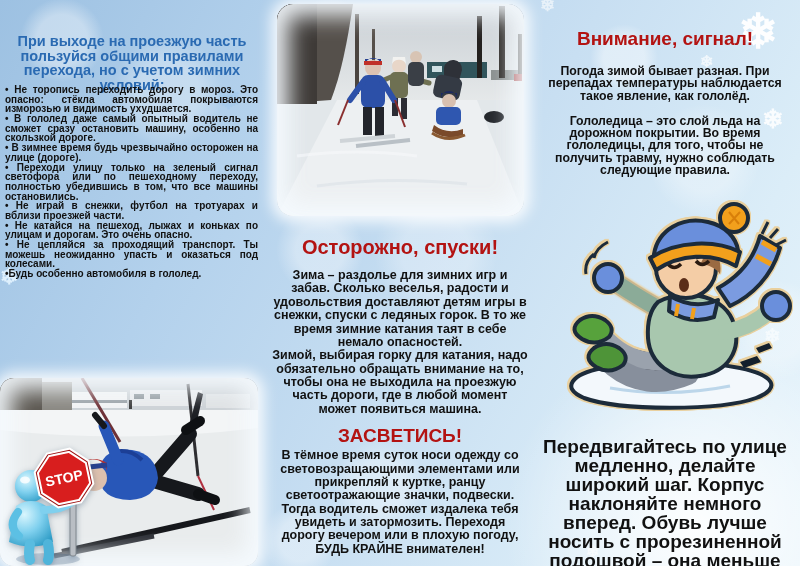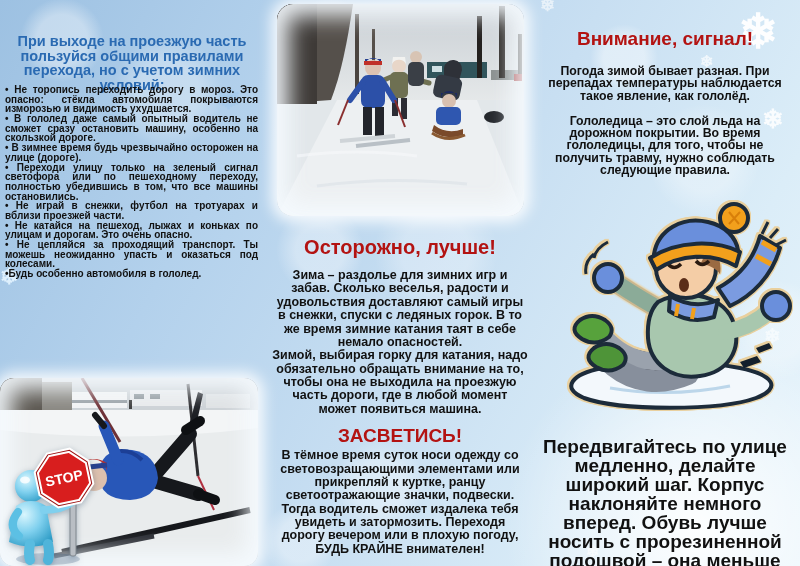--- a/index.html
+++ b/index.html
@@ -198,22 +198,22 @@
         <path d="M155,129 q15,10 33,2" stroke="#8a5a32" stroke-width="3" fill="none"></path>
       </g>
       <ellipse cx="217" cy="113" rx="10" ry="6" fill="#23262b"></ellipse>
       <path d="M20,152 q60,-8 120,0" stroke="#f5f7f9" stroke-width="3" fill="none" opacity=".7"></path>
       <path d="M40,182 q70,-10 150,-2" stroke="#dde3e8" stroke-width="3" fill="none" opacity=".7"></path>
     </svg>
     <div class="fade"></div>
   </div>
 
   <div class="mid-text">
-    <h2 class="red-heading h1">Осторожно, лучше!</h2>
-    <p>Зима – раздолье для зимних игр и забав. Сколько веселья, радости и удовольствия доставляют самый игры в снежки, спуски с ледяных горок. В то же время зимние катания таят в себе немало опасностей.</p>
+    <h2 class="red-heading h1">Осторожно, спуски!</h2>
+    <p>Зима – раздолье для зимних игр и забав. Сколько веселья, радости и удовольствия доставляют детям игры в снежки, спуски с ледяных горок. В то же время зимние катания таят в себе немало опасностей.</p>
     <p>Зимой, выбирая горку для катания, надо обязательно обращать внимание на то, чтобы она не выходила на проезжую часть дороги, где в любой момент может появиться машина.</p>
     <h2 class="red-heading h2">ЗАСВЕТИСЬ!</h2>
     <p>В тёмное время суток носи одежду со световозращающими элементами или прикрепляй к куртке, ранцу светоотражающие значки, подвески. Тогда водитель сможет издалека тебя увидеть и затормозить. Переходя дорогу вечером или в плохую погоду, БУДЬ КРАЙНЕ внимателен!</p>
   </div>
 
   <div class="right-text">
     <h2 class="red-heading h1">Внимание, сигнал!</h2>
     <p>Погода зимой бывает разная. При перепадах температуры наблюдается такое явление, как гололёд.</p>
     <p>Гололедица – это слой льда на дорожном покрытии. Во время гололедицы, для того, чтобы не получить травму, нужно соблюдать следующие правила.</p>
   </div>

